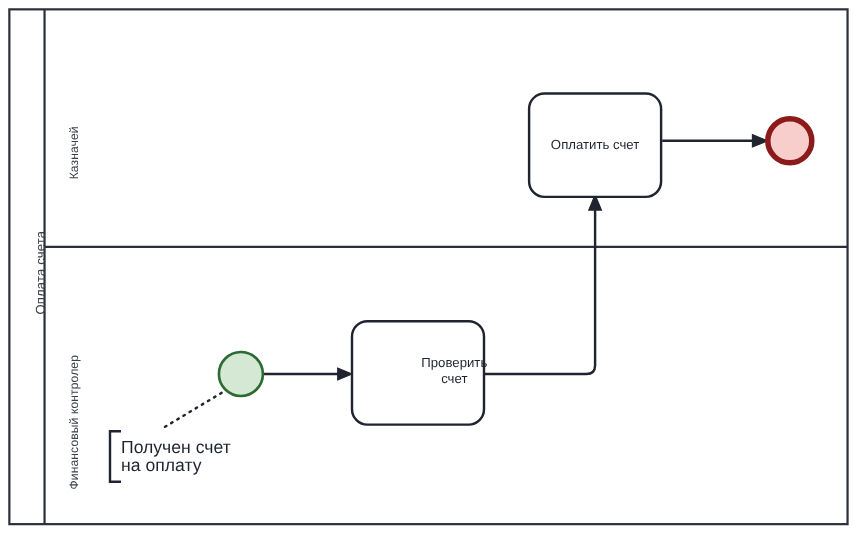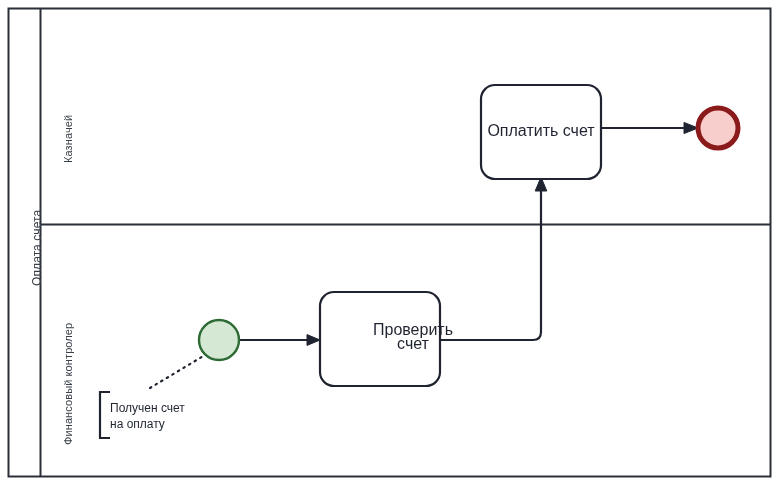--- a/index.html
+++ b/index.html
@@ -39,25 +39,25 @@
     font-size: 11px;
     letter-spacing: .1px;
     white-space: nowrap;
     transform-origin: 0 0;
   }
   .pool-title {
     font-size: 12px;
     color: #3a4049;
   }
   .task-label {
-    font-size: 16px;
+    font-size: 12px;
     color: #1f2430;
   }
   .anno-label {
-    font-size: 12px;
+    font-size: 16px;
     color: #1f2430;
     text-align: left;
     line-height: 16px;
   }
 </style>
 </head>
 <body>
 
 <div id="canvas">
 

